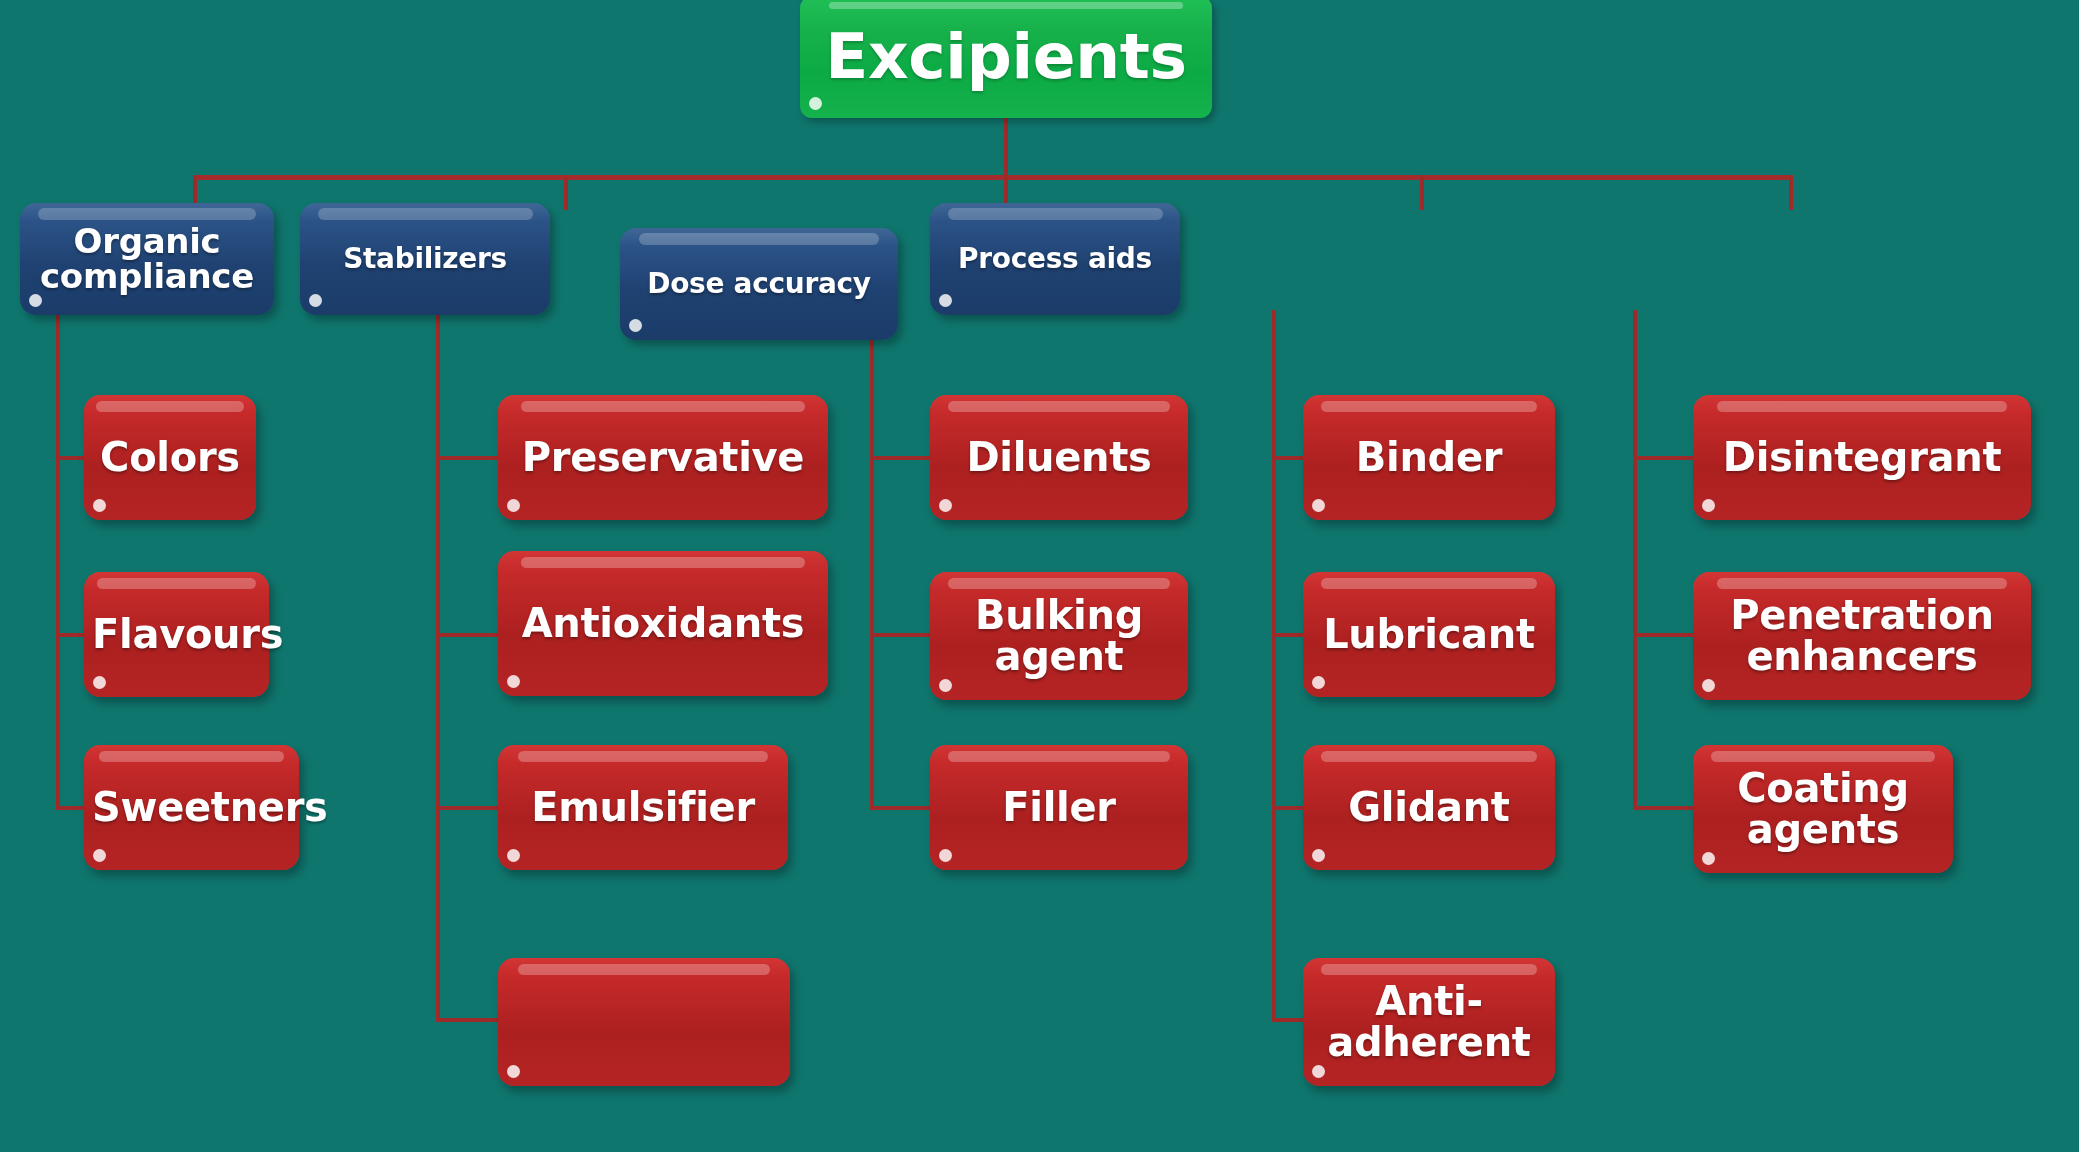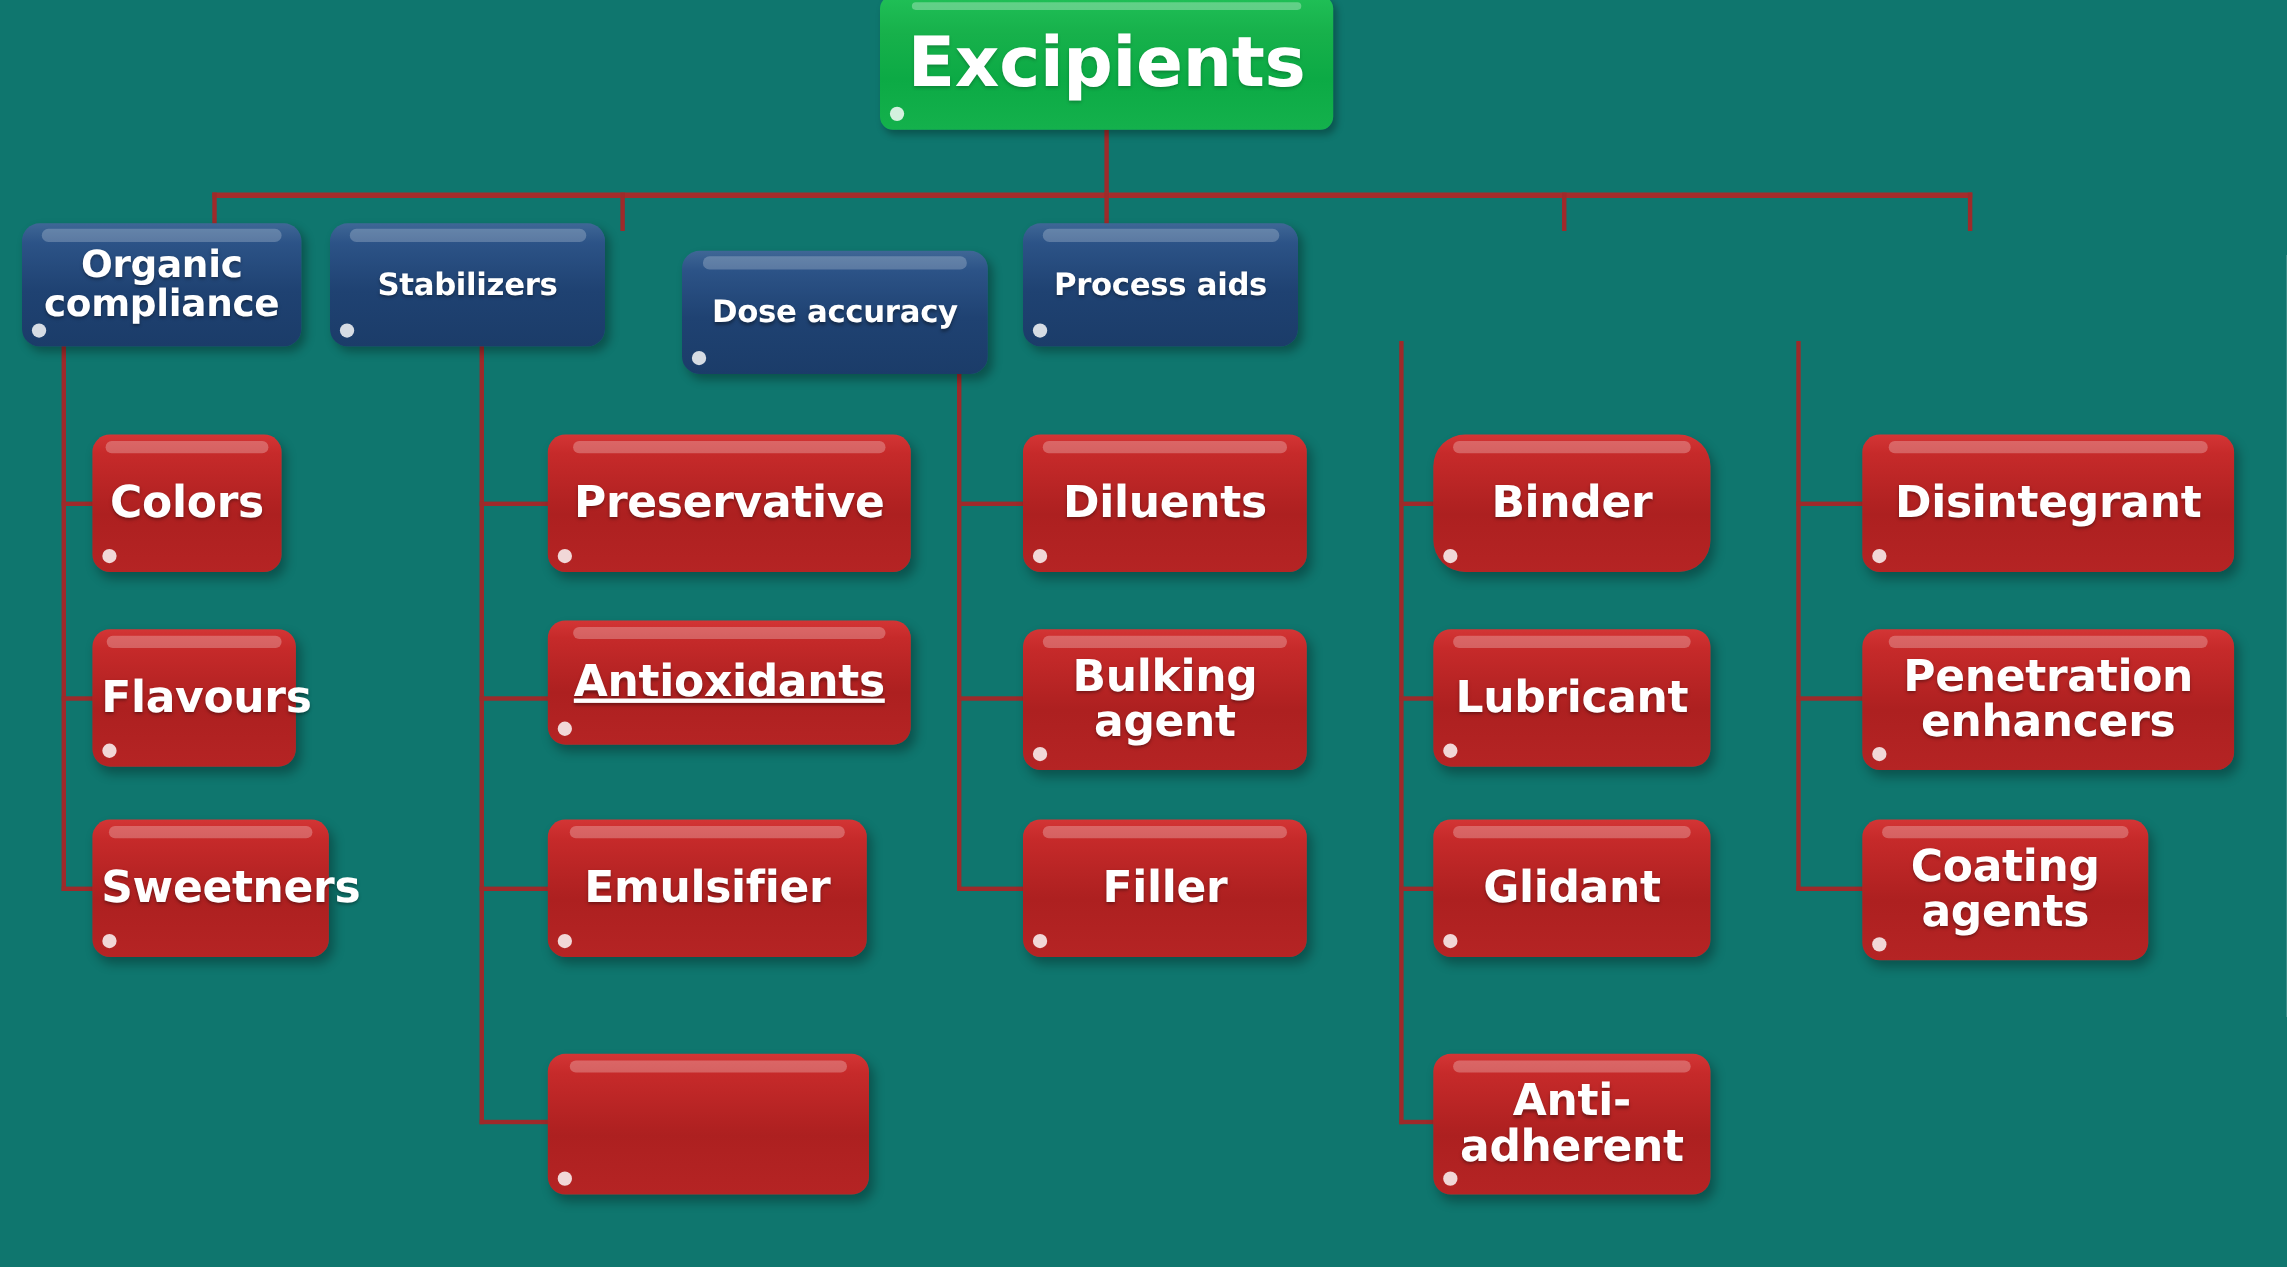--- a/index.html
+++ b/index.html
@@ -184,21 +184,21 @@
   <div class="conn h" style="left:436px; top:633px; width:65px;"></div>
   <div class="conn h" style="left:436px; top:806px; width:65px;"></div>
   <div class="conn h" style="left:436px; top:1018px; width:65px;"></div>
 
   <div class="node leaf" style="left:498px; top:395px; width:330px; height:125px;">
     <span class="glint"></span>
     <span class="dot"></span>
     <span class="label">Preservative</span>
   </div>
 
-  <div class="node leaf" style="left:498px; top:564px; width:330px; height:113px;text-decoration:underline;">
+  <div class="node leaf" style="left:498px; top:551px; width:330px; height:145px;">
     <span class="glint"></span>
     <span class="dot"></span>
     <span class="label">Antioxidants</span>
   </div>
 
   <div class="node leaf" style="left:498px; top:745px; width:290px; height:125px;">
     <span class="glint"></span>
     <span class="dot"></span>
     <span class="label">Emulsifier</span>
   </div>
@@ -230,21 +230,21 @@
     <span class="dot"></span>
     <span class="label">Filler</span>
   </div>
 
   <div class="conn v" style="left:1272px; top:310px; height:712px;"></div>
   <div class="conn h" style="left:1272px; top:456px; width:35px;"></div>
   <div class="conn h" style="left:1272px; top:633px; width:35px;"></div>
   <div class="conn h" style="left:1272px; top:806px; width:35px;"></div>
   <div class="conn h" style="left:1272px; top:1018px; width:35px;"></div>
 
-  <div class="node leaf" style="left:1303px; top:395px; width:252px; height:125px;border-radius:29px;">
+  <div class="node leaf" style="left:1303px; top:395px; width:252px; height:125px;">
     <span class="glint"></span>
     <span class="dot"></span>
     <span class="label">Binder</span>
   </div>
 
   <div class="node leaf" style="left:1303px; top:572px; width:252px; height:125px;">
     <span class="glint"></span>
     <span class="dot"></span>
     <span class="label">Lubricant</span>
   </div>

